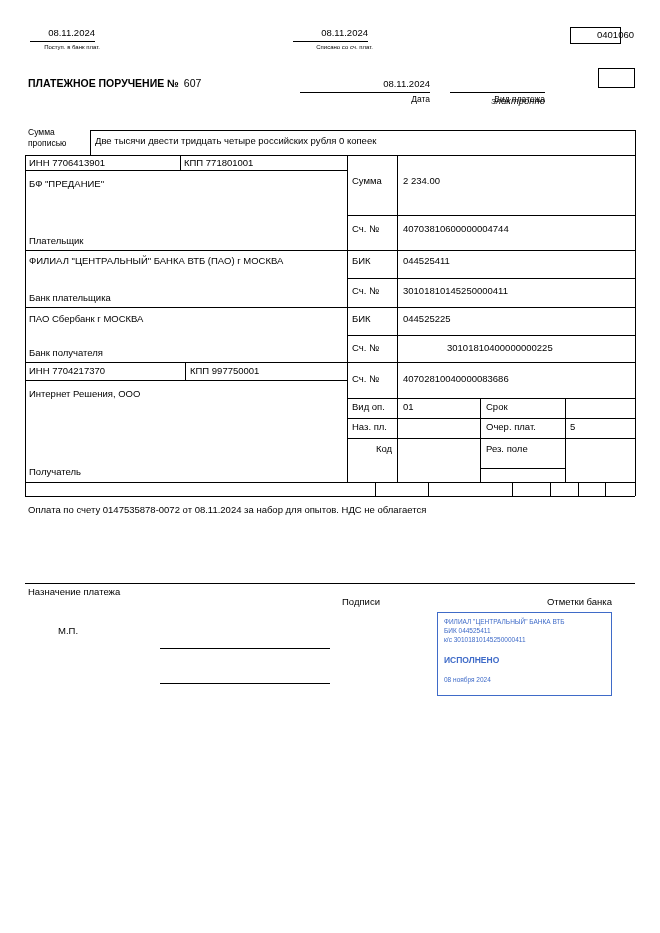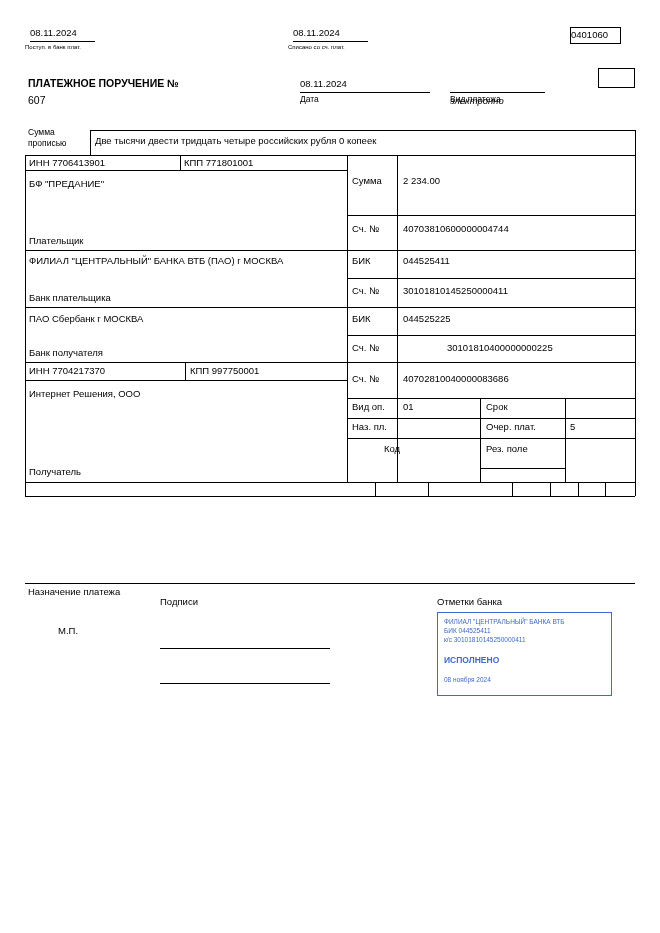--- a/index.html
+++ b/index.html
@@ -2,28 +2,28 @@
 <html><head>
 <meta charset="utf-8">
 <style>
   * { margin:0; padding:0; box-sizing:border-box; }
   html,body { background:#fff; }
   .page {
     position:relative; width:660px; height:933px; background:#fff;
     font-family:"Liberation Sans", sans-serif; color:#000; overflow:hidden;
   }
   .t { position:absolute; font-size:9.5px; line-height:1.15; white-space:nowrap; }
-  .tc { text-align:left; }
+  .tc { text-align:right; }
   .small { font-size:8.5px; }
   .tiny { font-size:6px; }
   .b { font-weight:bold; }
   .hl { position:absolute; height:1px; background:#000; }
   .vl { position:absolute; width:1px; background:#000; }
   .box { position:absolute; border:1px solid #000; }
-  .titlebar { position:absolute; left:28px; top:77px; display:flex; align-items:flex-start; gap:5px; font-size:10.5px;flex-direction:column; }
+  .titlebar { position:absolute; left:28px; top:77px; display:flex; align-items:flex-start; gap:5px; font-size:10.5px; }
   .stamp {
     position:absolute; left:437px; top:612px; width:175px; height:84px;
     border:1px solid #3f6bc8; color:#3f6bc8; font-size:6.5px; line-height:1.4;
     padding:4px 6px;
   }
   .stamp .status { font-weight:bold; font-size:8.5px; margin-top:11px; }
   .stamp .sdate { margin-top:8px; }
 </style>
 </head>
 <body>
@@ -127,25 +127,26 @@
 
   <div class="t" style="left:352px;top:402px;">Вид оп.</div>
   <div class="t" style="left:403px;top:402px;">01</div>
   <div class="t" style="left:486px;top:402px;">Срок</div>
   <div class="t" style="left:570px;top:402px;"></div>
 
   <div class="t" style="left:352px;top:422px;">Наз. пл.</div>
   <div class="t" style="left:486px;top:422px;">Очер. плат.</div>
   <div class="t" style="left:570px;top:422px;">5</div>
 
-  <div class="t" style="left:368px;top:444px;padding-left:16px;">Код</div>
+  <div class="t" style="left:360px;top:444px;padding-left:16px;">Код</div>
   <div class="t" style="left:486px;top:444px;">Рез. поле</div>
 
   <div class="t" style="left:29px;top:467px;">Получатель</div>
 
+  <div class="t" style="left:28px;top:505px;">Оплата по счету 0147535878-0072 от 08.11.2024 за набор для опытов. НДС не облагается</div>
   <div class="hl" style="left:25px;top:583px;width:610px;"></div>
   <div class="t" style="left:28px;top:587px;">Назначение платежа</div>
 
   <div class="t tc" style="left:160px;top:597px;width:220px;">Подписи</div>
   <div class="t tc" style="left:437px;top:597px;width:175px;">Отметки банка</div>
   <div class="t" style="left:58px;top:626px;">М.П.</div>
   <div class="hl" style="left:160px;top:648px;width:170px;"></div>
   <div class="hl" style="left:160px;top:683px;width:170px;"></div>
 
   <div class="stamp" style="border-color: rgb(63, 107, 200); color: rgb(63, 107, 200);">

